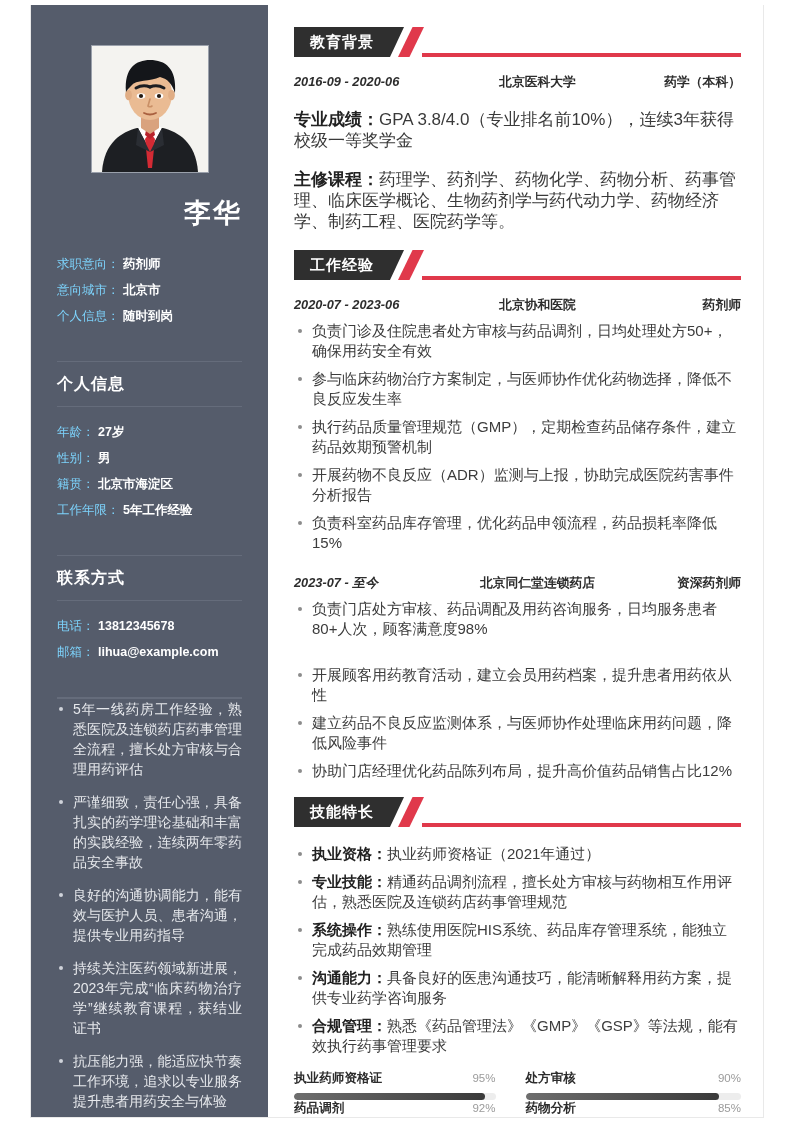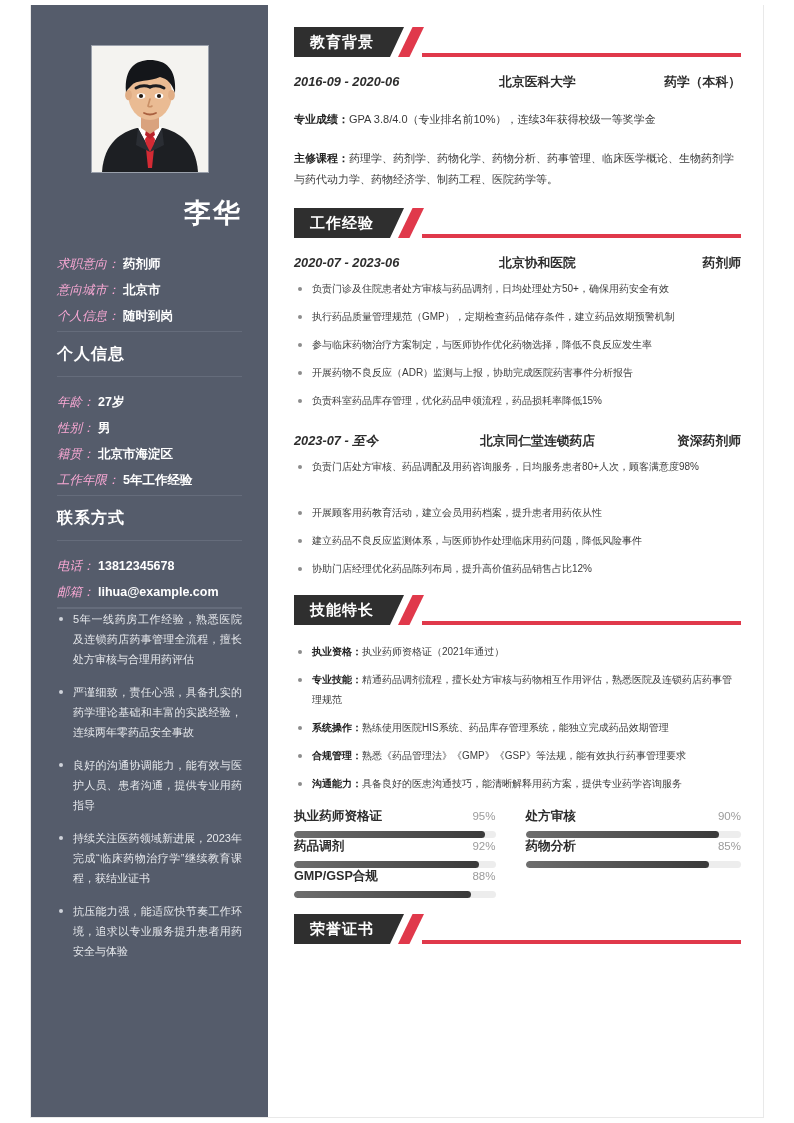--- a/index.html
+++ b/index.html
@@ -21,32 +21,32 @@
   }
   .photo-wrap{display:flex;justify-content:center;margin-bottom:22px;}
   .photo{width:116px;height:126px;background:#f2f2ef;border:1px solid #9aa0ab;overflow:hidden;position:relative;}
   .photo svg{display:block;width:100%;height:100%;}
 
   .name{
     text-align:right;font-size:27px;font-weight:700;letter-spacing:2px;
     margin:0 0 20px 0;color:#ffffff;
   }
   .kv{font-size:12.5px;line-height:26px;color:#e4e6ea;white-space:nowrap;}
-  .kv .k{color:#f9a8d4;font-style:italic;}
+  .kv .k{color:#7dd3fc;}
   .kv .v{font-weight:700;color:#ffffff;}
 
-  .side-sec{margin-top:2px;}
+  .side-sec{margin-top:32px;}
   .side-hr{height:1px;background:#6b7280;opacity:.75;margin:0;}
   .side-title{font-size:16px;font-weight:700;color:#ffffff;padding:12px 0 11px 0;letter-spacing:1px;}
   .side-body{padding-top:12px;}
 
   .side-list{list-style:none;margin:0;padding:0;}
   .side-list li{
     position:relative;padding-left:16px;margin-bottom:13px;
-    font-size:11px;line-height:20px;color:#e6e8ec;text-align:justify;
+    font-size:14px;line-height:20px;color:#e6e8ec;text-align:justify;
   }
   .side-list li::before{
     content:"";position:absolute;left:2px;top:8px;width:4px;height:4px;border-radius:50%;
     background:#cfd3da;
   }
 
   
   .main{flex:1;padding:22px 22px 10px 26px;box-sizing:border-box;background:#fff;min-width:0;}
 
   .sec{margin-bottom:16px;}
@@ -64,27 +64,27 @@
   .sec-head .rule{
     position:absolute;right:0;top:26px;height:4px;background:#e0394b;
   }
 
   
   .entry-row{display:flex;align-items:baseline;font-size:12.8px;font-weight:700;color:#2d2d2d;margin-bottom:7px;}
   .entry-row .date{flex:0 0 160px;font-style:italic;}
   .entry-row .org{flex:1;text-align:center;}
   .entry-row .role{flex:0 0 120px;text-align:right;}
 
-  .edu-line{font-size:11px;line-height:21px;color:#3a3a3a;margin:18px 0;}
+  .edu-line{font-size:17px;line-height:21px;color:#3a3a3a;margin:18px 0;}
   .edu-line b{color:#222;font-weight:700;}
 
   ul.dots{list-style:none;margin:3px 0 0 0;padding:0;}
   ul.dots li{
     position:relative;padding-left:18px;margin-bottom:8px;
-    font-size:10px;line-height:20px;color:#3c3c3c;
+    font-size:15px;line-height:20px;color:#3c3c3c;
   }
   ul.dots li::before{
     content:"";position:absolute;left:4px;top:8px;width:4px;height:4px;border-radius:50%;background:#8c8c8c;
   }
   ul.dots li.blank{height:12px;margin-bottom:6px;}
   ul.dots li.blank::before{display:none;}
   ul.dots li b{color:#222;font-weight:700;}
 
   
   .bars{display:flex;flex-wrap:wrap;margin-top:14px;}
@@ -243,22 +243,22 @@
         </div>
 
         <div>
           <div class="entry-row">
             <span class="date">2020-07 - 2023-06</span>
             <span class="org">北京协和医院</span>
             <span class="role">药剂师</span>
           </div>
           <ul class="dots">
             <li>负责门诊及住院患者处方审核与药品调剂，日均处理处方50+，确保用药安全有效</li>
+            <li>参与临床药物治疗方案制定，与医师协作优化药物选择，降低不良反应发生率</li>
             <li>执行药品质量管理规范（GMP），定期检查药品储存条件，建立药品效期预警机制</li>
-            <li>参与临床药物治疗方案制定，与医师协作优化药物选择，降低不良反应发生率</li>
             <li>开展药物不良反应（ADR）监测与上报，协助完成医院药害事件分析报告</li>
             <li>负责科室药品库存管理，优化药品申领流程，药品损耗率降低15%</li>
           </ul>
         </div>
 
         <div style="height:14px"></div>
 
         <div>
           <div class="entry-row">
             <span class="date">2023-07 - 至今</span>
@@ -278,22 +278,22 @@
       <section class="sec">
         <div class="sec-head">
           <div class="tab">技能特长</div>
           <div class="slash" style="left: 104px;"></div>
           <div class="rule" style="left: 128px;"></div>
         </div>
         <ul class="dots">
           <li><b>执业资格：</b><span>执业药师资格证（2021年通过）</span></li>
           <li><b>专业技能：</b><span>精通药品调剂流程，擅长处方审核与药物相互作用评估，熟悉医院及连锁药店药事管理规范</span></li>
           <li><b>系统操作：</b><span>熟练使用医院HIS系统、药品库存管理系统，能独立完成药品效期管理</span></li>
+          <li><b>沟通能力：</b><span>具备良好的医患沟通技巧，能清晰解释用药方案，提供专业药学咨询服务</span></li>
           <li><b>合规管理：</b><span>熟悉《药品管理法》《GMP》《GSP》等法规，能有效执行药事管理要求</span></li>
-          <li><b>沟通能力：</b><span>具备良好的医患沟通技巧，能清晰解释用药方案，提供专业药学咨询服务</span></li>
         </ul>
 
         <div class="bars">
           <div class="bar">
             <div class="top">
                 <span class="nm">执业药师资格证</span>
                 <span class="pc">95%</span>
               </div>
             <div class="track">
                 <div class="fill" style="width: 95%;"></div>

